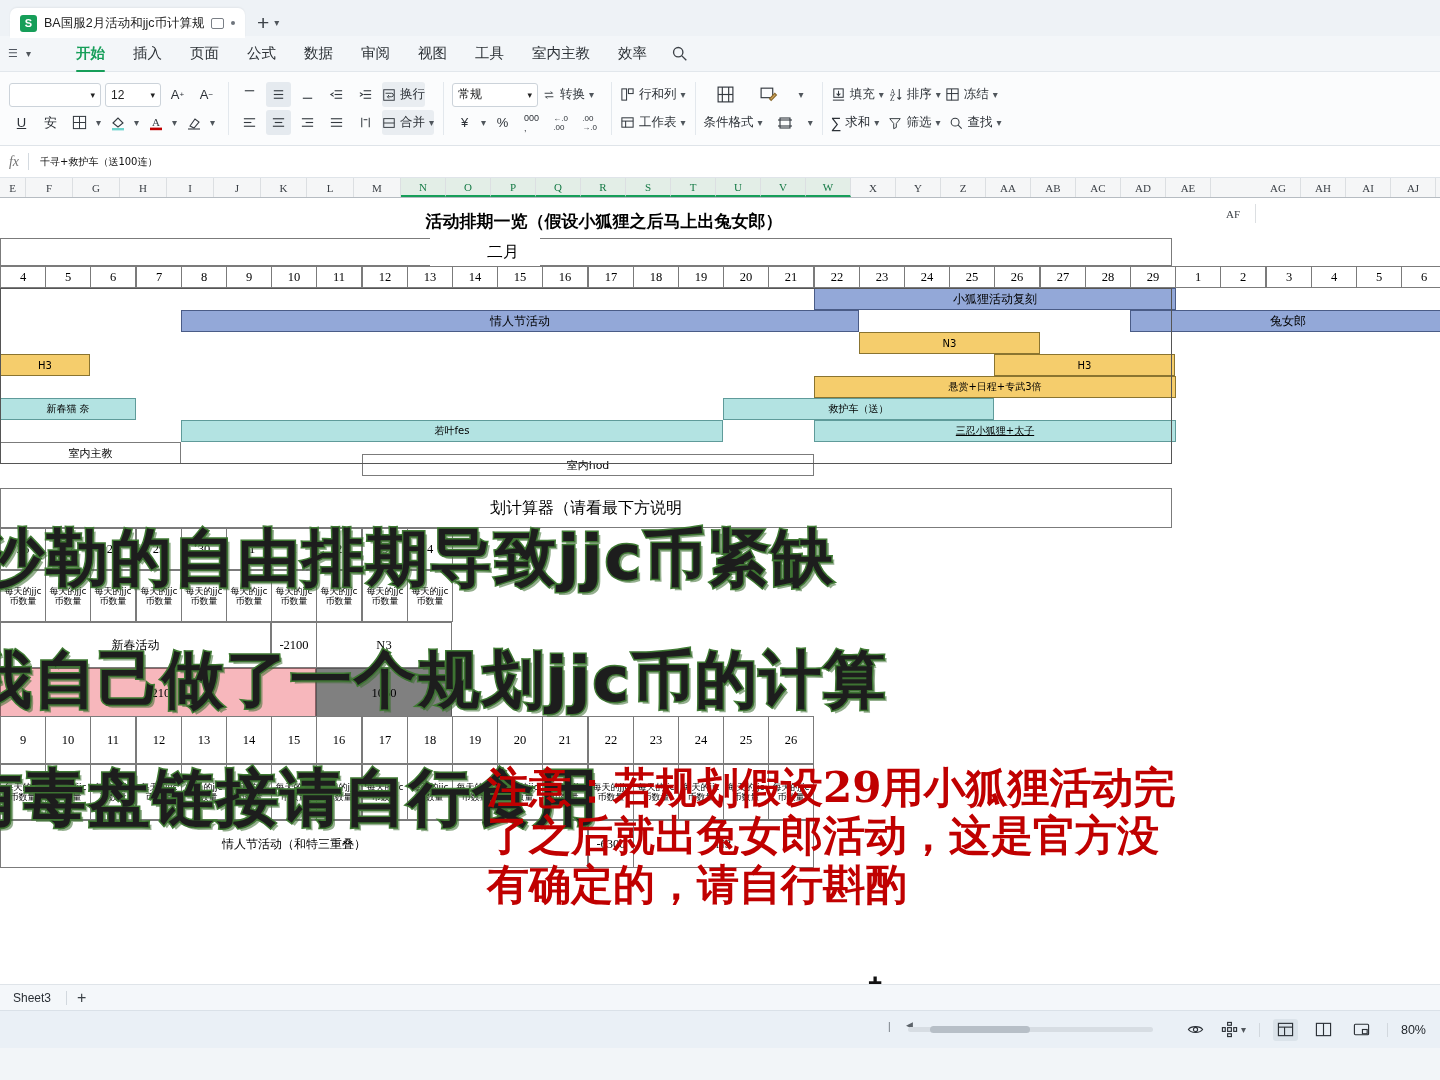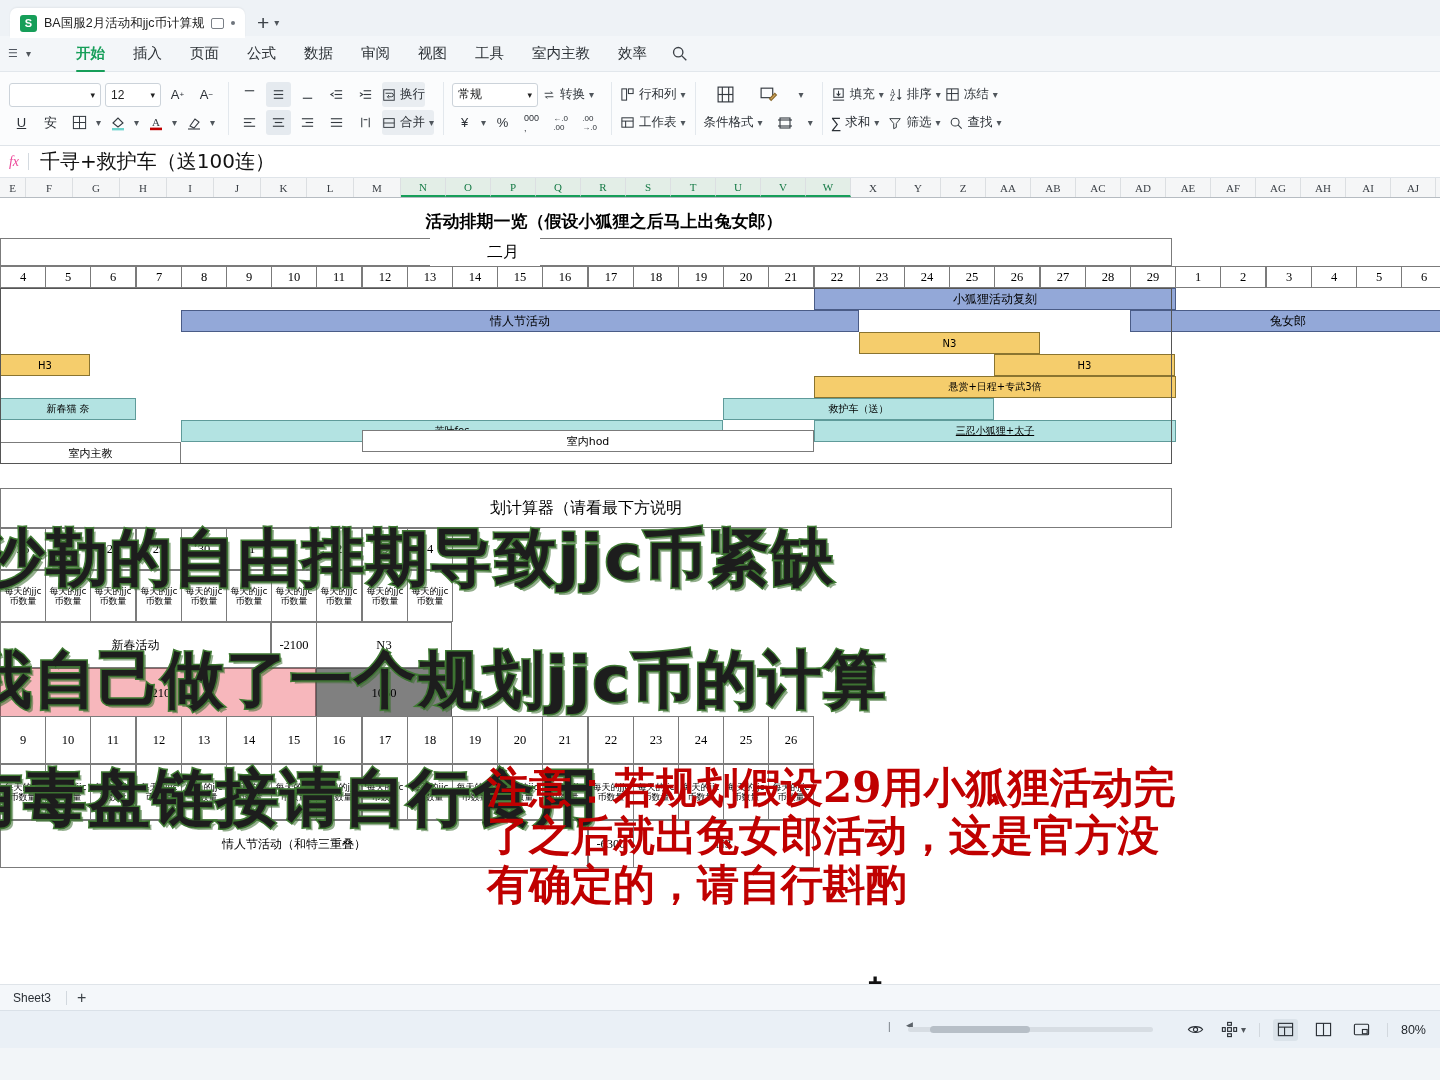--- a/index.html
+++ b/index.html
@@ -73,23 +73,23 @@
   .btn.txt{ padding:0 0; gap:4px; font-size:12.5px; }
   .btn.boxed{ background:#e9edf1; }
   svg{ display:block; }
 
   
   .fbar{
     height:32px; background:#fff; display:flex; align-items:center;
     border-bottom:1px solid #dfe4e9;
   }
   .fx{ width:28px; text-align:center; font-style:italic; font-size:14px;
-       font-family:"Liberation Serif",serif; color:#ec4899; }
+       font-family:"Liberation Serif",serif; color:#737373; }
   .fdiv{ width:1px;height:17px;background:#d4dae0; }
-  .finput{ flex:1; font-size:20px; padding-left:11px; color:#111;
+  .finput{ flex:1; font-size:10px; padding-left:11px; color:#111;
      font-family:"DejaVu Sans",sans-serif; }
 
   
   .gridwrap{ position:relative; width:1440px; height:806px; background:#fff;
      overflow:hidden; }
   .colhead{ display:flex; height:20px; background:#f5f6f7;
      border-bottom:1.5px solid #b6bcc2; font-size:11px;
      font-family:"Liberation Serif",serif; }
   .ch{ border-right:1px solid #dcdfe2; display:flex;align-items:center;justify-content:center;
      color:#3a3f45; height:100%; }
@@ -497,21 +497,21 @@
       <div class="ch hl" style="width: 45px;">V</div>
       <div class="ch hl" style="width: 45px;">W</div>
       <div class="ch" style="width: 45px;">X</div>
       <div class="ch" style="width: 45px;">Y</div>
       <div class="ch" style="width: 45px;">Z</div>
       <div class="ch" style="width: 45px;">AA</div>
       <div class="ch" style="width: 45px;">AB</div>
       <div class="ch" style="width: 45px;">AC</div>
       <div class="ch" style="width: 45px;">AD</div>
       <div class="ch" style="width: 45px;">AE</div>
-      <div class="ch" style="width: 45px;">AF</div>
+      <div class="ch" style="width: 45px; margin-top: 26px;">AF</div>
       <div class="ch" style="width: 45px;">AG</div>
       <div class="ch" style="width: 45px;">AH</div>
       <div class="ch" style="width: 45px;">AI</div>
       <div class="ch" style="width: 45px;">AJ</div>
     </div>
   <div class="sheet" id="sheet">
       <div class="cell t-title nb" style="left: 0px; top: 8px; width: 1172px; height: 30px;">活动排期一览（假设小狐狸之后马上出兔女郎）</div>
       <div class="cell thin" style="left: 0px; top: 40px; width: 1172px; height: 28px;"></div>
       <div class="cell t-sub nb" style="left: 430px; top: 40px; width: 110px; height: 28px;">二月</div>
       <div class="cell num thin" style="left: 0px; top: 68px; width: 46px; height: 22px;">4</div>
@@ -551,21 +551,21 @@
       <div class="cell bar-blue" style="left: 1130px; top: 112px; width: 316px; height: 22px;">兔女郎</div>
       <div class="cell bar-yellow" style="left: 859px; top: 134px; width: 181px; height: 22px;">N3</div>
       <div class="cell bar-yellow" style="left: 0px; top: 156px; width: 90px; height: 22px;">H3</div>
       <div class="cell bar-yellow" style="left: 994px; top: 156px; width: 181px; height: 22px;">H3</div>
       <div class="cell bar-yellow" style="left: 814px; top: 178px; width: 362px; height: 22px;">悬赏+日程+专武3倍</div>
       <div class="cell bar-teal" style="left: 0px; top: 200px; width: 136px; height: 22px;">新春猫 奈</div>
       <div class="cell bar-teal" style="left: 181px; top: 222px; width: 542px; height: 22px;">若叶fes</div>
       <div class="cell bar-teal" style="left: 723px; top: 200px; width: 271px; height: 22px;">救护车（送）</div>
       <div class="cell bar-teal" style="left: 814px; top: 222px; width: 362px; height: 22px; text-decoration: underline;">三忍小狐狸+太子</div>
       <div class="cell thin" style="left: 0px; top: 244px; width: 181px; height: 22px;">室内主教</div>
-      <div class="cell thin" style="left: 362px; top: 232px; width: 452px; height: 22px;">室内hod</div>
+      <div class="cell thin" style="left: 362px; top: 256px; width: 452px; height: 22px;">室内hod</div>
       <div class="cell nb" style="left: 0px; top: 90px; width: 1172px; height: 176px; background: transparent; border: 1px solid rgb(85, 85, 85);"></div>
       <div class="cell t-sub thin" style="left: 0px; top: 290px; width: 1172px; height: 40px;">划计算器（请看最下方说明</div>
       <div class="cell num thin" style="left: 0px; top: 330px; width: 46px; height: 42px;">26</div>
       <div class="cell num thin" style="left: 45px; top: 330px; width: 46px; height: 42px;">27</div>
       <div class="cell num thin" style="left: 90px; top: 330px; width: 46px; height: 42px;">28</div>
       <div class="cell num thin" style="left: 136px; top: 330px; width: 46px; height: 42px;">29</div>
       <div class="cell num thin" style="left: 181px; top: 330px; width: 46px; height: 42px;">30</div>
       <div class="cell num thin" style="left: 226px; top: 330px; width: 46px; height: 42px;">31</div>
       <div class="cell num thin" style="left: 271px; top: 330px; width: 46px; height: 42px;">1</div>
       <div class="cell num thin" style="left: 316px; top: 330px; width: 46px; height: 42px;">2</div>

